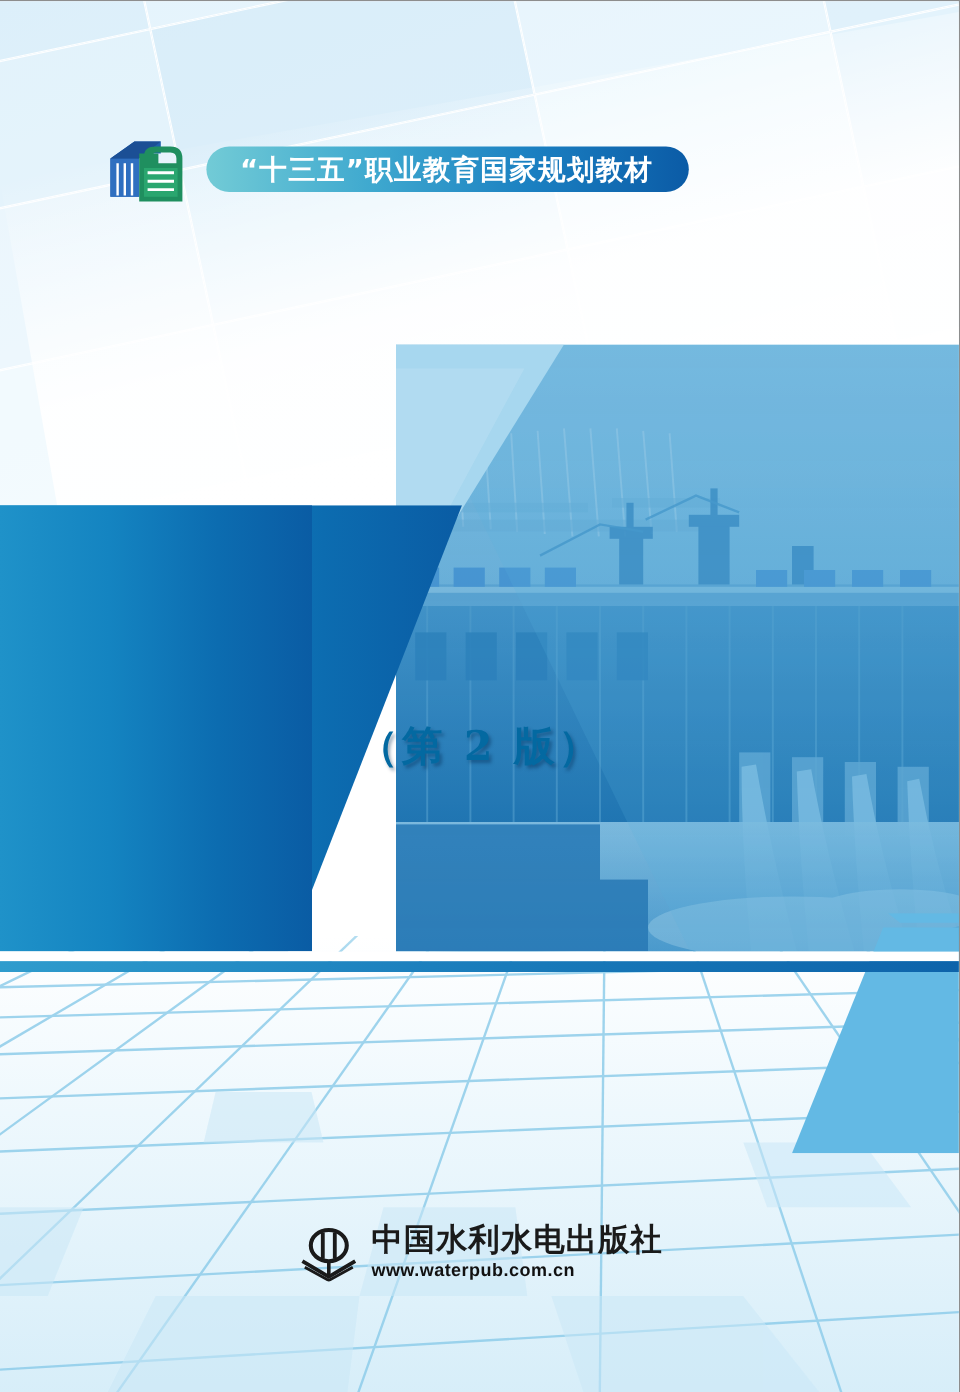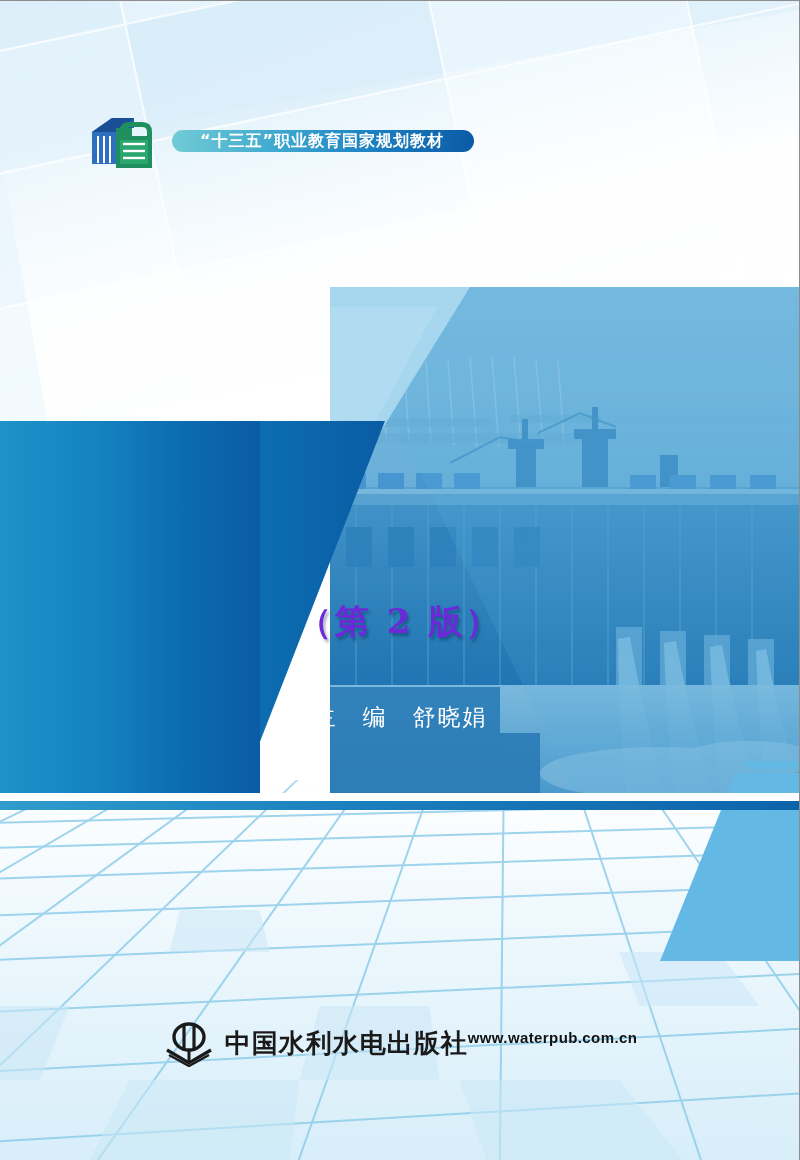--- a/index.html
+++ b/index.html
@@ -77,27 +77,27 @@
   .badge-row {
     position: absolute;
     left: 86px;
     top: 104px;
     display: flex;
     align-items: center;
     height: 72px;
   }
   .book-logo { width: 78px; height: 70px; flex: 0 0 auto; }
   .series-badge {
-    height: 22px;
+    height: 38px;
     margin-left: 8px;
     padding: 0 30px 0 28px;
     border-radius: 19px;
     background: linear-gradient(to right, #72cbd6 0%, #3fa9cf 34%, #1a7fc1 68%, #0b5ba6 100%);
     color: #ffffff;
-    font-size: 16px;
+    font-size: 23px;
     font-weight: bold;
     letter-spacing: 1px;
     display: flex;
     align-items: center;
     justify-content: center;
     font-family: "DejaVu Sans", "Liberation Sans", sans-serif;
     white-space: nowrap;
   }
 
   
@@ -150,21 +150,21 @@
     letter-spacing: 6px;
     text-shadow: 3px 4px 3px rgba(0,40,80,0.45);
     white-space: nowrap;
     z-index: 6;
   }
   .edition-text {
     position: absolute;
     left: 0; top: 598px;
     width: 800px;
     text-align: center;
-    color: #6d28d9;
+    color: #0369a1;
     font-family: "DejaVu Serif", "Liberation Serif", serif;
     font-weight: bold;
     font-size: 34px;
     letter-spacing: 3px;
     text-shadow: 2px 3px 3px rgba(0,40,80,0.40);
     z-index: 6;
   }
 
   .authors {
     position: absolute;
@@ -210,21 +210,21 @@
   .publisher {
     position: absolute;
     left: 0; top: 1018px;
     width: 800px;
     display: flex;
     justify-content: center;
     align-items: center;
     z-index: 8;
   }
   .pub-mark { width: 52px; height: 48px; flex: 0 0 auto; }
-  .pub-texts { margin-left: 10px; display: flex; flex-direction: row; align-items: flex-start; }
+  .pub-texts { margin-left: 10px; display: flex; flex-direction: column; align-items: flex-start; }
   .pub-name {
     font-family: "DejaVu Serif", "Liberation Serif", serif;
     font-size: 26px;
     font-weight: bold;
     color: #1a1a1a;
     letter-spacing: 1px;
     line-height: 30px;
   }
   .pub-url {
     font-family: Liberation Sans, sans-serif;
@@ -472,21 +472,20 @@
         </linearGradient>
       </defs>
       <polygon points="0,0 385,0 240,372 0,372" fill="url(#panelGrad)"></polygon>
       <rect x="0" y="0" width="260" height="372" fill="url(#panelGrad)"></rect>
     </svg>
   </div>
 
   <div class="edition-text">（第 2 版）</div>
 
   <div class="authors">
-    <div class="line">主　编　舒晓娟</div>
   </div>
 
   <div class="stripe-gap"></div>
   <div class="stripe-blue"></div>
 
   <svg class="ribbon-right" viewBox="0 0 260 200" preserveAspectRatio="none">
     <polygon points="180,0 260,0 260,8 190,8" fill="#63b9e4"></polygon>
     <polygon points="176,12 260,12 260,200 100,200" fill="#63b9e4"></polygon>
   </svg>
 

